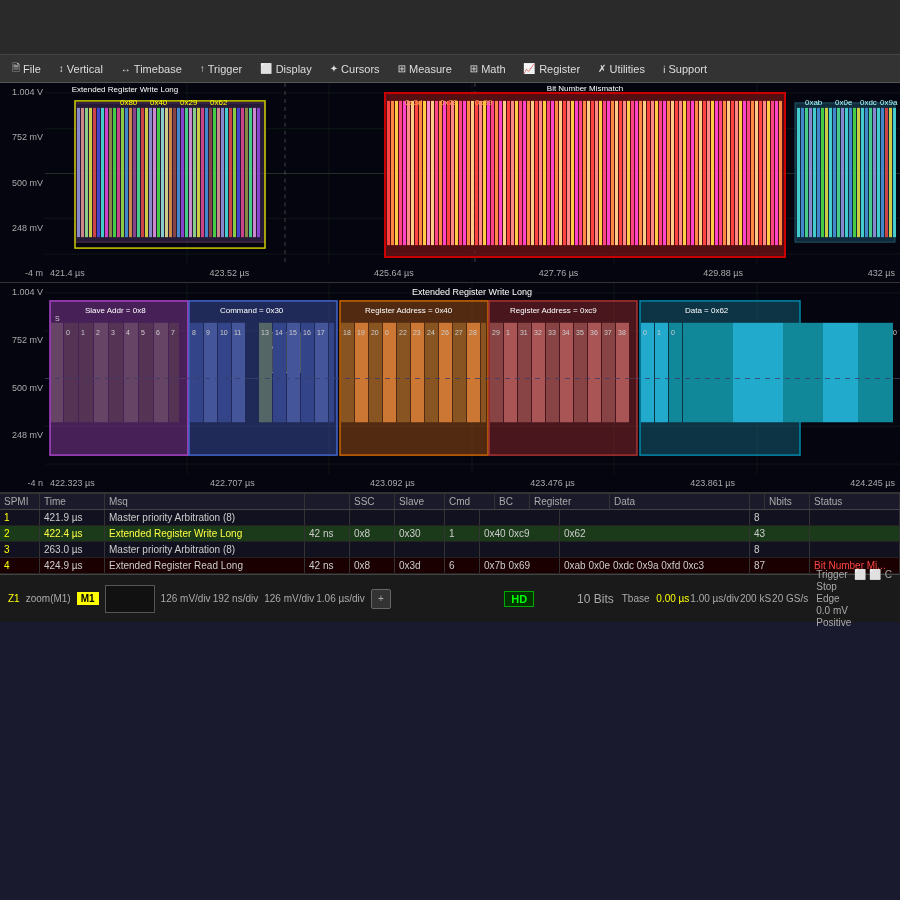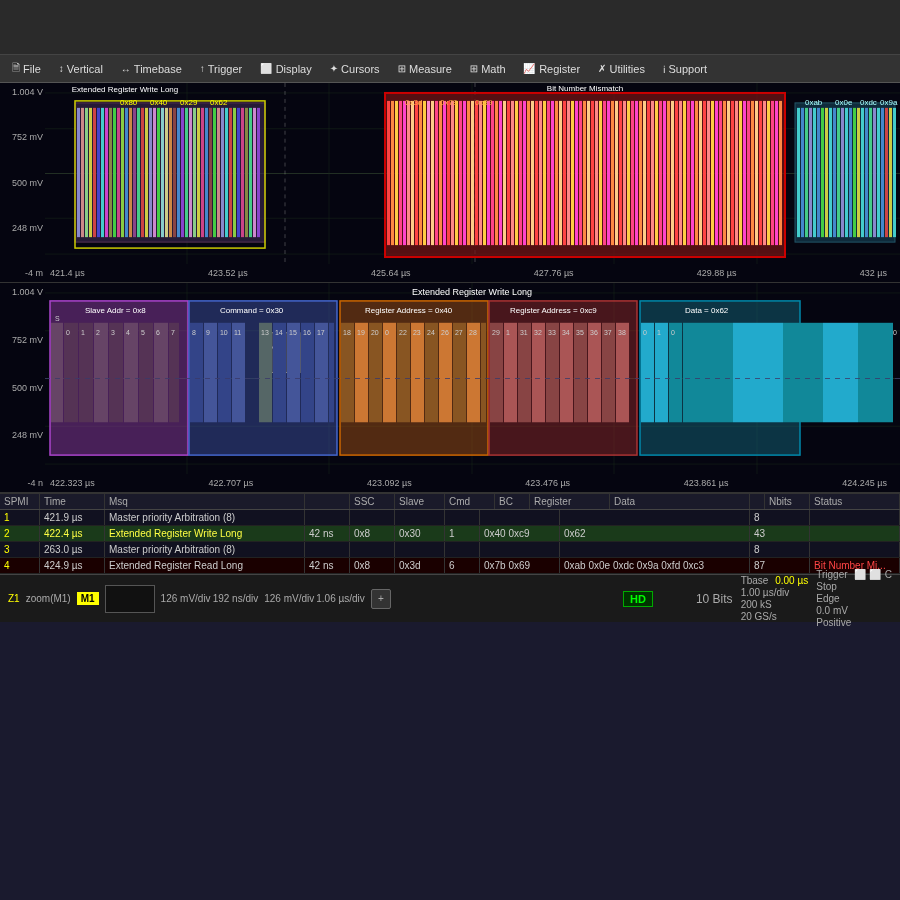--- a/index.html
+++ b/index.html
@@ -79,21 +79,21 @@
       left: 45px;
       right: 0;
       top: 0;
       bottom: 18px;
     }
 
     .x-axis {
       position: absolute;
       bottom: 0;
       left: 45px;
-      right: 8px;
+      right: 0;
       height: 18px;
       display: flex;
       justify-content: space-between;
       align-items: center;
       padding: 0 5px;
       font-size: 9px;
       color: #aaa;
     }
 
     
@@ -197,21 +197,21 @@
     }
 
     .bits-badge {
       color: #aaa;
       font-size: 12px;
       margin-left: 35px;
     }
 
     .tbase-info {
       display: flex;
-      flex-direction: column;
+      flex-direction: row;
       font-size: 10px;
       color: #aaa;
       gap: 1px;
     }
 
     .trigger-info {
       display: flex;
       flex-direction: column;
       font-size: 10px;
       color: #aaa;

